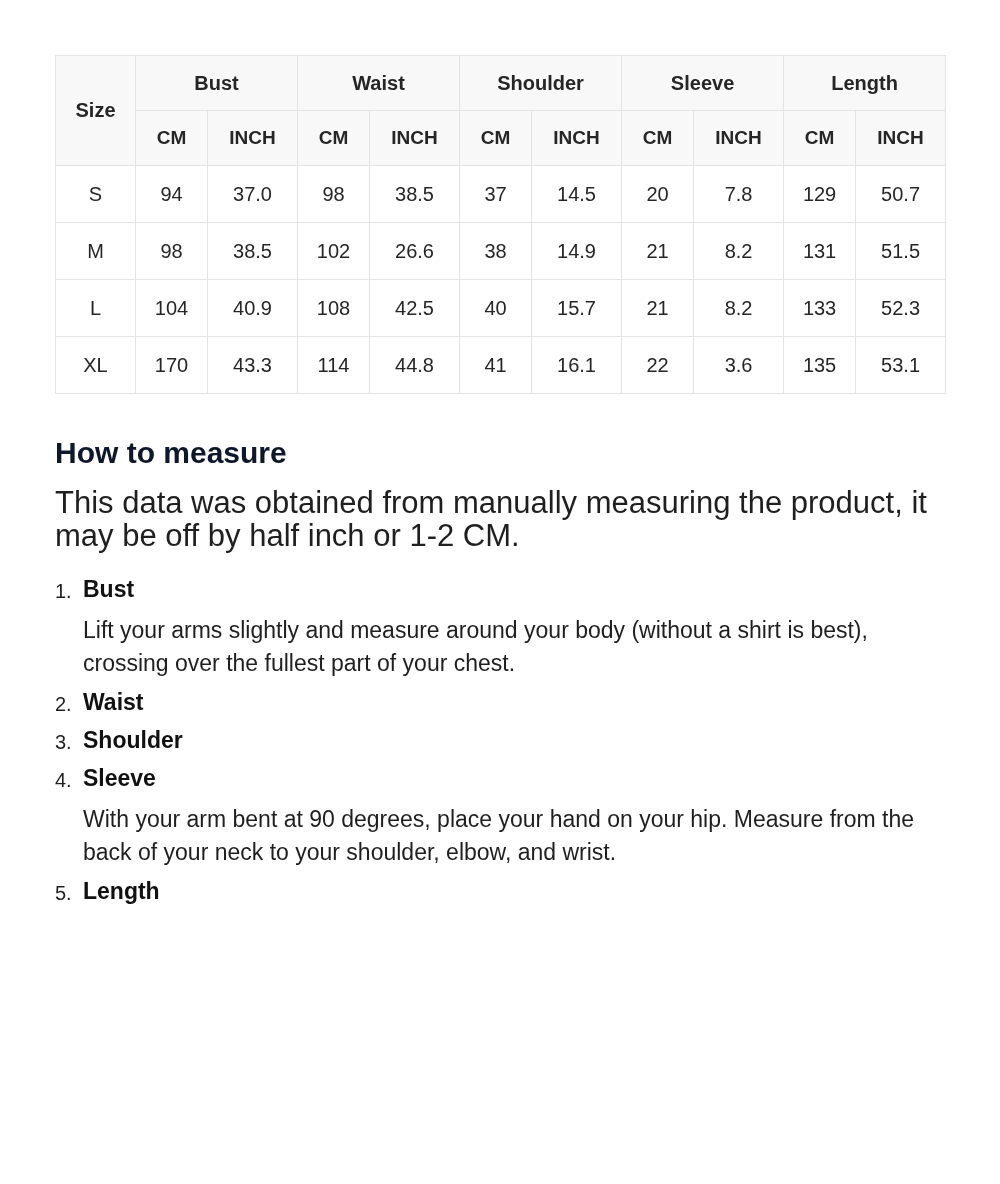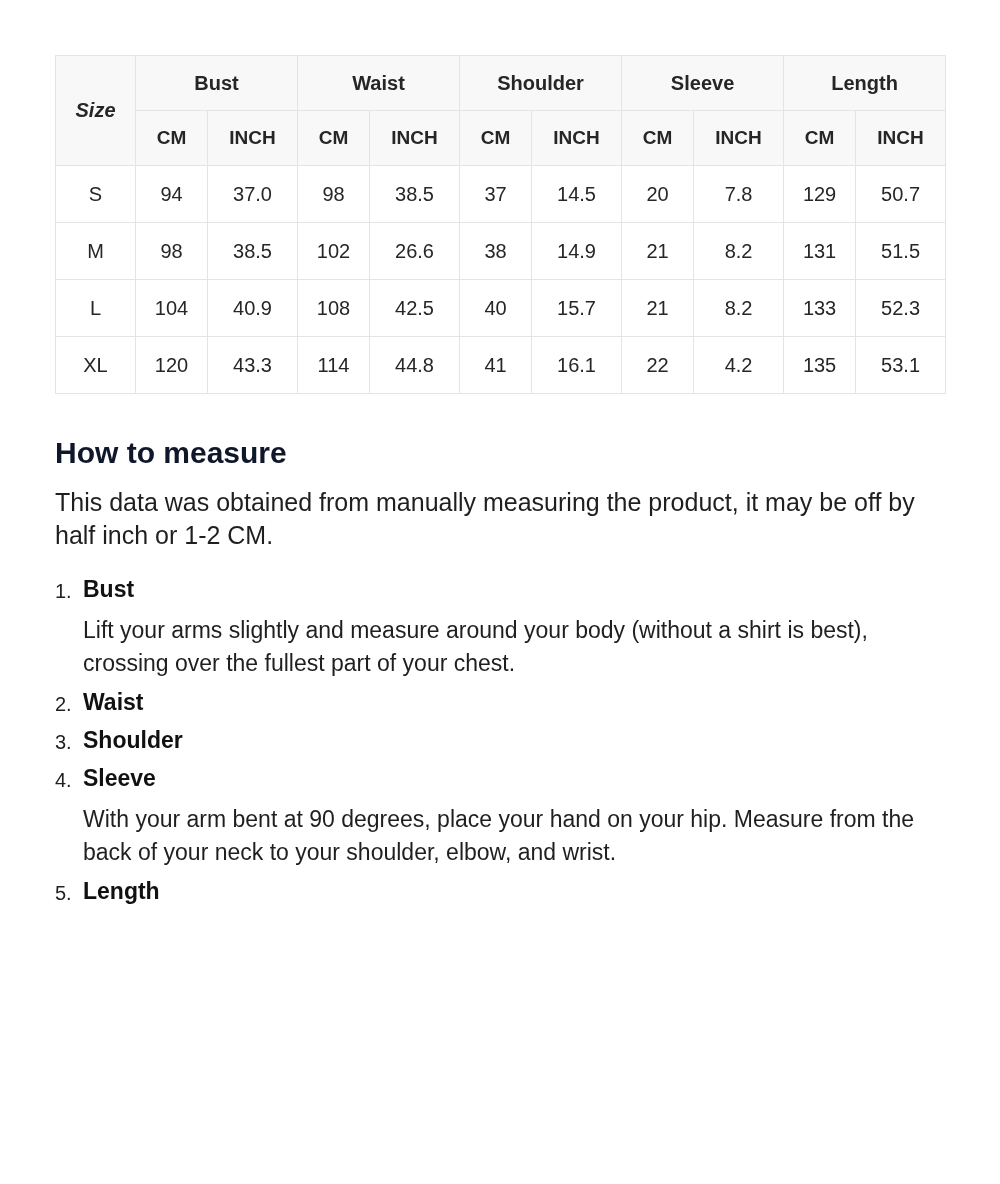--- a/index.html
+++ b/index.html
@@ -29,38 +29,38 @@
     vertical-align: middle;
     padding: 0;
   }
   .size-chart thead th {
     background: #f8f8f8;
     font-weight: 700;
     color: #262626;
   }
   .size-chart .group-row th { font-size: 20px; height: 55px; }
   .size-chart .unit-row th  { font-size: 19px; height: 55px; }
-  .size-chart .corner-th    { font-size: 20px; font-style: italic; }
+  .size-chart .corner-th    { font-size: 20px; }
   .size-chart tbody td {
     font-size: 20px;
     font-weight: 400;
     height: 57px;
     background: #ffffff;
     color: #262626;
   }
 
   
   .howto-title {
     font-size: 30px;
     font-weight: 700;
     color: #0f172a;
     margin: 42px 0 16px 0;
   }
   .howto-intro {
-    font-size: 25px;
+    font-size: 31px;
     line-height: 33px;
     margin: 0 0 24px 0;
   }
   .measure-list {
     list-style: none;
     margin: 0;
     padding: 0;
   }
   .measure-item { display: flex; }
   .item-number {
@@ -158,28 +158,28 @@
         <td>42.5</td>
         <td>40</td>
         <td>15.7</td>
         <td>21</td>
         <td>8.2</td>
         <td>133</td>
         <td>52.3</td>
       </tr>
       <tr>
         <td>XL</td>
-        <td>120</td>
+        <td>170</td>
         <td>43.3</td>
         <td>114</td>
         <td>44.8</td>
         <td>41</td>
         <td>16.1</td>
         <td>22</td>
-        <td>4.2</td>
+        <td>3.6</td>
         <td>135</td>
         <td>53.1</td>
       </tr>
     </tbody>
   </table>
 
   <h2 class="howto-title">How to measure</h2>
   <p class="howto-intro">This data was obtained from manually measuring the product, it may be off by half inch or 1-2 CM.</p>
 
   <ol class="measure-list">

